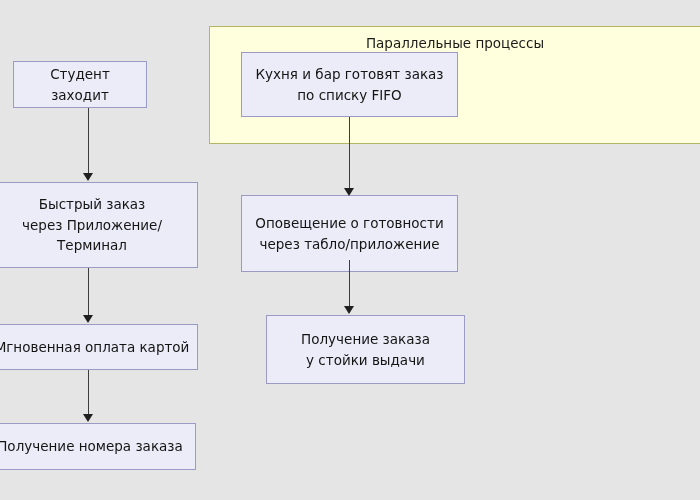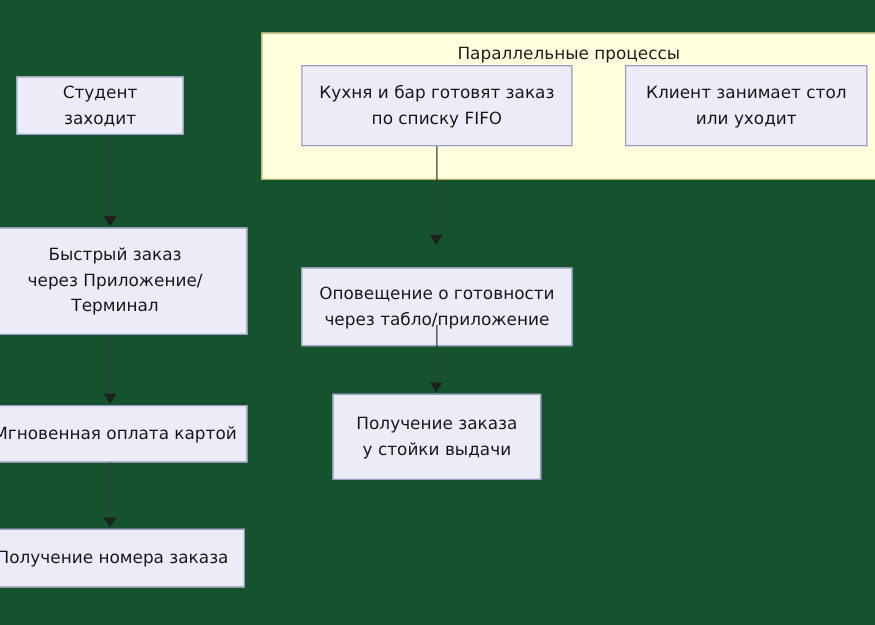--- a/index.html
+++ b/index.html
@@ -4,21 +4,21 @@
 <style>
   html, body {
     margin: 0;
     padding: 0;
     background: #ffffff;
   }
   #canvas {
     position: relative;
     width: 700px;
     height: 500px;
-    background: #14532d;
+    background: #e5e5e5;
     overflow: hidden;
     font-family: "DejaVu Sans", "Liberation Sans", sans-serif;
   }
 
   
   .group-box {
     position: absolute;
     background: #ffffdd;
     border: 1px solid #b5b56a;
     box-sizing: border-box;
@@ -93,31 +93,27 @@
 
   <div class="node" style="left:-16px; top:423px; width:212px; height:47px;">
     <span class="lbl">Получение номера заказа</span>
   </div>
 
   <div class="node" style="left:241px; top:52px; width:217px; height:65px;text-align:center;">
     <span class="lbl">Кухня и бар готовят заказ
 по списку FIFO</span>
   </div>
 
-  <div class="node" style="left:500px; top:52px; width:194px; height:65px;">
-    <span class="lbl">Клиент занимает стол
-или уходит</span>
-  </div>
 
-  <div class="node" style="left:241px; top:214px; width:217px; height:63px;">
+  <div class="node" style="left:241px; top:195px; width:217px; height:77px;">
     <span class="lbl">Оповещение о готовности
 через табло/приложение</span>
   </div>
 
-  <div class="node" style="left:266px; top:315px; width:167px; height:69px;">
+  <div class="node" style="left:266px; top:315px; width:199px; height:69px;">
     <span class="lbl">Получение заказа
 у стойки выдачи</span>
   </div>
 
   <div class="conn" style="left:88px; top:108px; height:66px;"></div>
   <div class="arrow-head" style="left:83px; top:173px;"></div>
 
   <div class="conn" style="left:88px; top:268px; height:48px;"></div>
   <div class="arrow-head" style="left:83px; top:315px;"></div>
 

